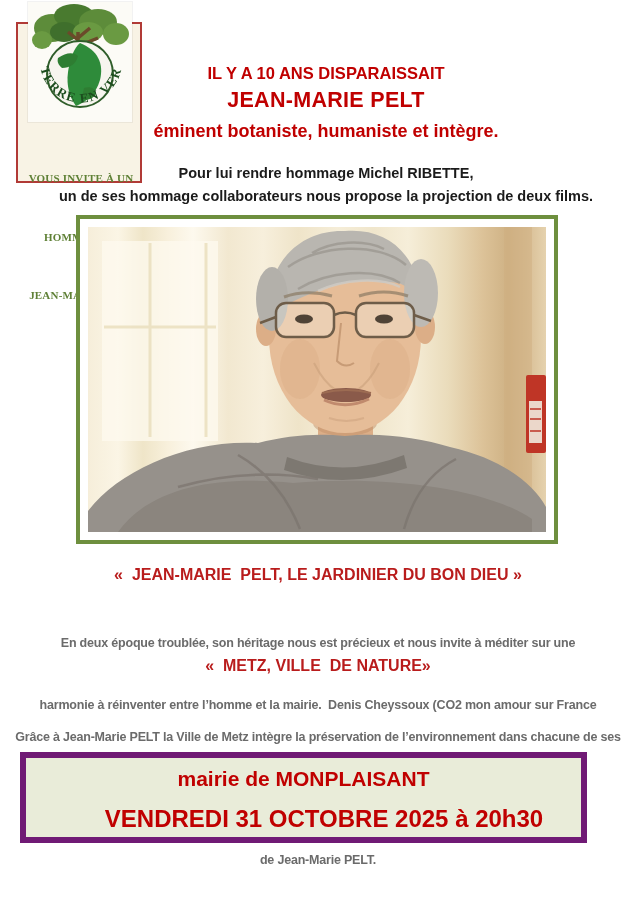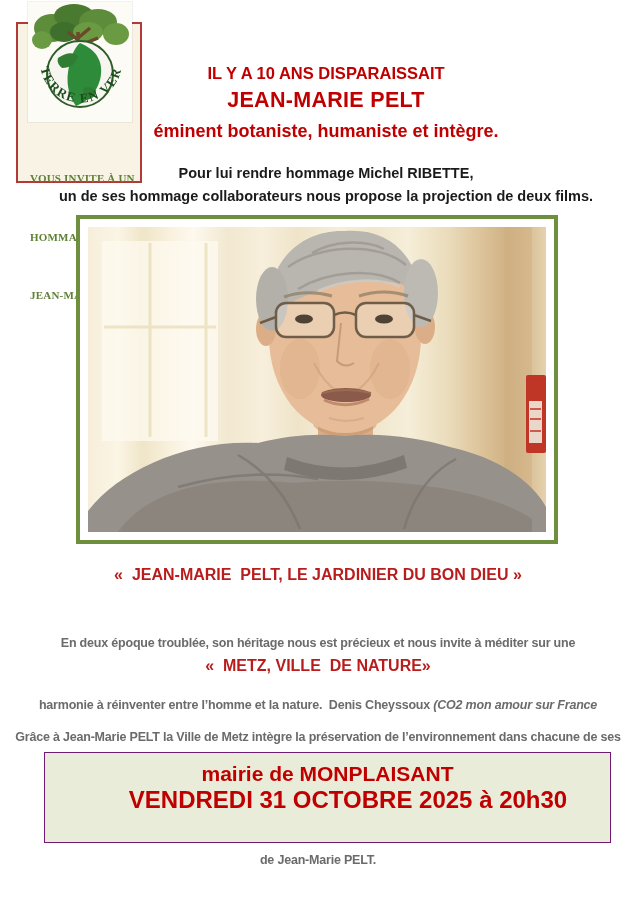--- a/index.html
+++ b/index.html
@@ -10,21 +10,21 @@
   
   .logo-box{
     position:absolute;left:16px;top:22px;width:122px;height:157px;
     border:2px solid #b13a36;background:#f8f3e5;
   }
   .logo-img{
     position:absolute;left:28px;top:2px;width:104px;height:120px;
     background:#fcfbf6;box-shadow:0 0 0 1px rgba(0,0,0,0.05);z-index:2;
   }
   .invite{
-    position:absolute;left:12px;right:0;top:106px;text-align:left;
+    position:absolute;left:4px;right:0;top:106px;text-align:center;
     font-family:"Liberation Serif",serif;font-weight:bold;
     font-size:11px;line-height:19.5px;color:#5f8036;letter-spacing:.2px;
     white-space:pre-wrap;
   }
   
   .hline{position:absolute;left:0;width:100%;text-align:center;font-weight:bold;white-space:pre-wrap;padding-left:8px;}
   .h-red{color:#c00000;}
   .h-black{color:#1b1b1b;}
   .h1{top:64px;font-size:16.5px;}
   .h2{top:88px;font-size:21.5px;letter-spacing:.3px;}
@@ -47,29 +47,29 @@
   
   .sec-title{position:absolute;left:0;width:100%;text-align:center;
     color:#b91c1c;font-weight:bold;font-size:16px;white-space:pre-wrap;}
   .st1{top:566px;}
   .st2{top:657px;text-align:center;}
   .para{position:absolute;left:0;width:100%;text-align:center;color:#6b6b6b;
     font-weight:bold;font-size:12.5px;line-height:20.5px;letter-spacing:-.2px;
     white-space:pre-wrap;}
   .p1{top:592px;}
   .p2{top:686px;}
-  .ital{font-style:italic;}
+  .ital{}
   
   .venue-box{
-    position:absolute;left:44px;top:752px;width:567px;height:91px;
-    box-sizing:border-box;background:#e9ecd9;border:1px solid #701a75;
+    position:absolute;left:20px;top:752px;width:567px;height:91px;
+    box-sizing:border-box;background:#e9ecd9;border:6px solid #701a75;
     text-align:center;
   }
   .venue-place{margin-top:9px;color:#c00000;font-weight:bold;font-size:21px;}
-  .venue-date{margin-top:0;color:#c00000;font-weight:bold;font-size:24px;padding-left:41px;}
+  .venue-date{margin-top:14px;color:#c00000;font-weight:bold;font-size:24px;padding-left:41px;}
 </style>
 </head>
 <body>
 
 <div class="page">
 
   <div class="logo-box">
     <div class="invite">
       <div>VOUS INVITE À UN</div>
       <div>HOMMAGE À</div>
@@ -160,21 +160,21 @@
         <path d="M150,228 Q192,252 212,302 M368,232 Q330,252 316,302 M90,260 Q160,240 230,252" stroke="#7a746d" stroke-width="2.5" fill="none" opacity="0.7"></path>
 
         <path d="M199,230 Q257,252 316,228 L319,241 Q257,264 196,243 Z" fill="#7d7871"></path>
       </svg>
     </div>
   </div>
 
   <div class="sec-title st1">«  JEAN-MARIE  PELT, LE JARDINIER DU BON DIEU »</div>
   <div class="para p1">
     <div>En deux époque troublée, son héritage nous est précieux et nous invite à méditer sur une</div>
-    <div><span>harmonie à réinventer entre l’homme et la nature.  Denis Cheyssoux </span><span class="ital">(CO2 mon amour sur France</span></div>
+    <div><span>harmonie à réinventer entre l’homme et la mairie.  Denis Cheyssoux </span><span class="ital">(CO2 mon amour sur France</span></div>
     <div><span class="ital">Inter)</span><span> s’entretient avec lui et de nombreux amis de Jean-Marie témoignent aussi dans ce film.</span></div>
   </div>
 
   <div class="sec-title st2">«  METZ, VILLE  DE NATURE»</div>
   <div class="para p2">
     <div>Grâce à Jean-Marie PELT la Ville de Metz intègre la préservation de l’environnement dans chacune de ses</div>
     <div>démarches. Partons à la découverte d’une des villes les plus vertes de France et l’empreinte</div>
     <div>de Jean-Marie PELT.</div>
   </div>
 

